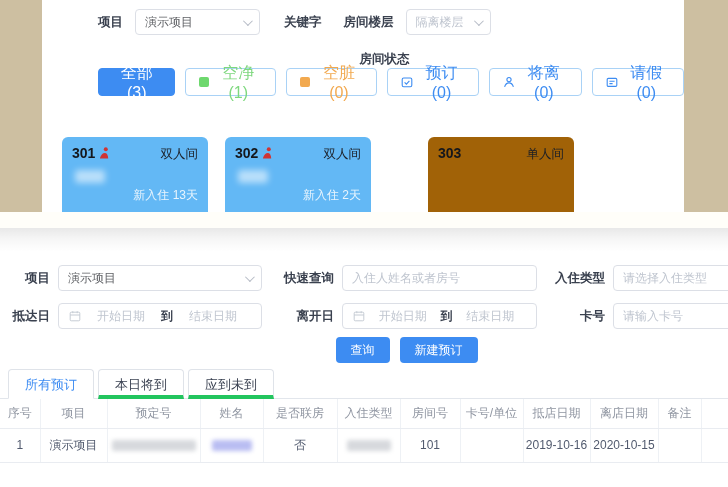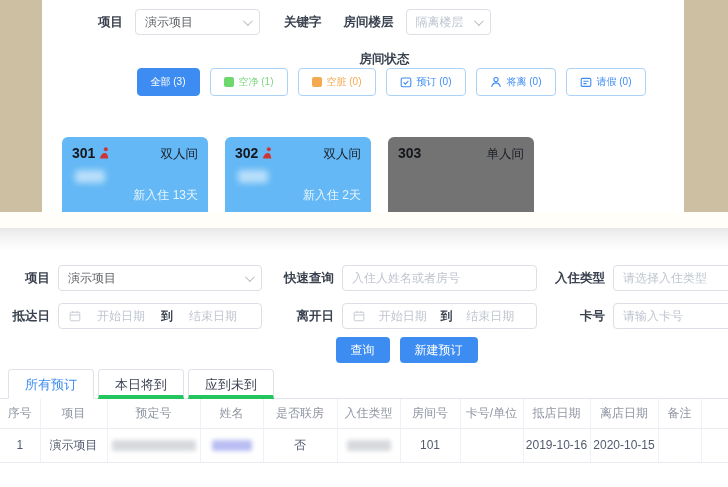--- a/index.html
+++ b/index.html
@@ -35,34 +35,34 @@
     border:1px solid #dcdfe6; border-radius:4px; height:26px;
     padding:0 9px; font-size:12px; color:#606266; font-family:inherit; background:#fff;
   }
   input.text-input::placeholder { color:#bfc5cf; }
 
   .tp-row2 { display:flex; align-items:center; margin-top:16px; padding-left:43px;flex-direction:column; }
   .status-btns { display:flex; align-items:center; margin-left:13px; }
   .status-btn {
     display:flex; align-items:center; gap:5px; height:28px; padding:0 13px;
     background:#fff; border:1px solid #a9d2f6; border-radius:4px;
-    color:#3d8cf2; font-size:10px; cursor:pointer; font-family:inherit;
+    color:#3d8cf2; font-size:16px; cursor:pointer; font-family:inherit;
   }
   .status-btn.primary { background:#3d8cf2; border-color:#3d8cf2; color:#fff; }
   .status-btn + .status-btn { margin-left:10px; }
   .swatch { width:10px; height:10px; border-radius:2px; display:inline-block; flex:none; }
   .icon-wrap { display:flex; align-items:center; }
 
   .rooms { display:flex; gap:17px; padding:41px 0 0 20px; }
   .room-card {
     width:146px; height:86px; border-radius:6px; padding:8px 10px;
     position:relative; cursor:pointer; flex:none;
   }
   .room-card.occupied { background:#63b8f5; }
-  .room-card.vacant   { background:#737373; }
+  .room-card.vacant   { background:#a16207;margin-left:40px; }
   .room-head { display:flex; justify-content:space-between; align-items:flex-start; }
   .room-no { font-size:14px; font-weight:bold; color:#15171c; display:flex; align-items:center; gap:5px; }
   .room-type { font-size:12.5px; color:#1c1f26; padding-top:1px; }
   .name-redact {
     position:absolute; left:13px; top:33px; width:30px; height:13px;
     background:rgba(255,255,255,0.55); border-radius:3px; filter:blur(3px);
   }
   .room-note { position:absolute; right:10px; bottom:19px; font-size:12px; color:rgba(255,255,255,0.85); }
 
   

